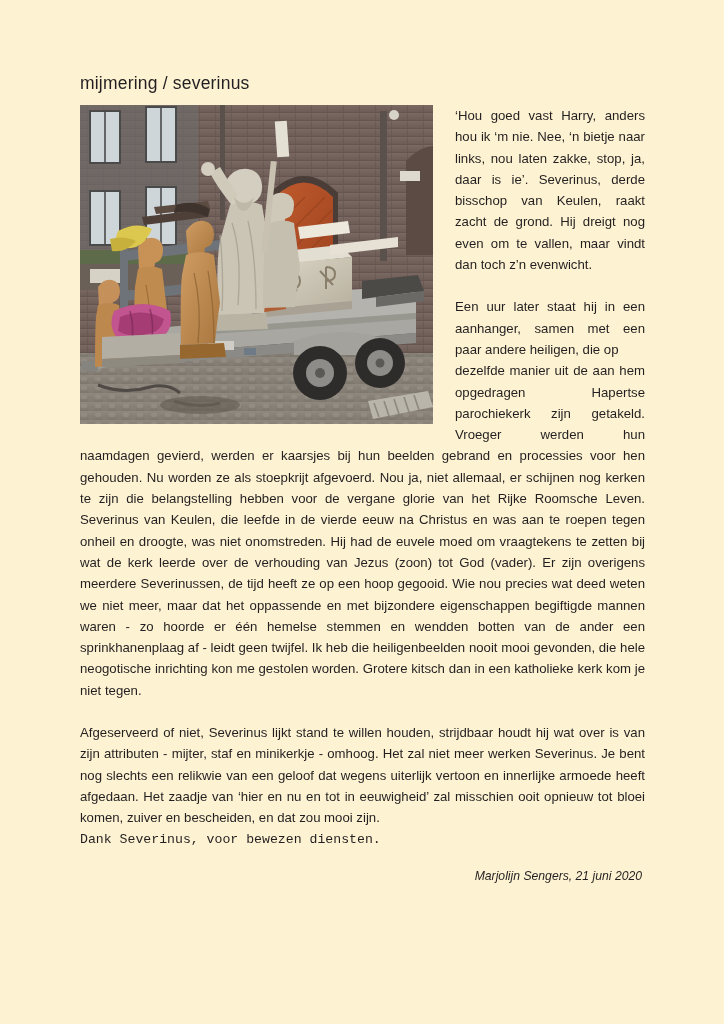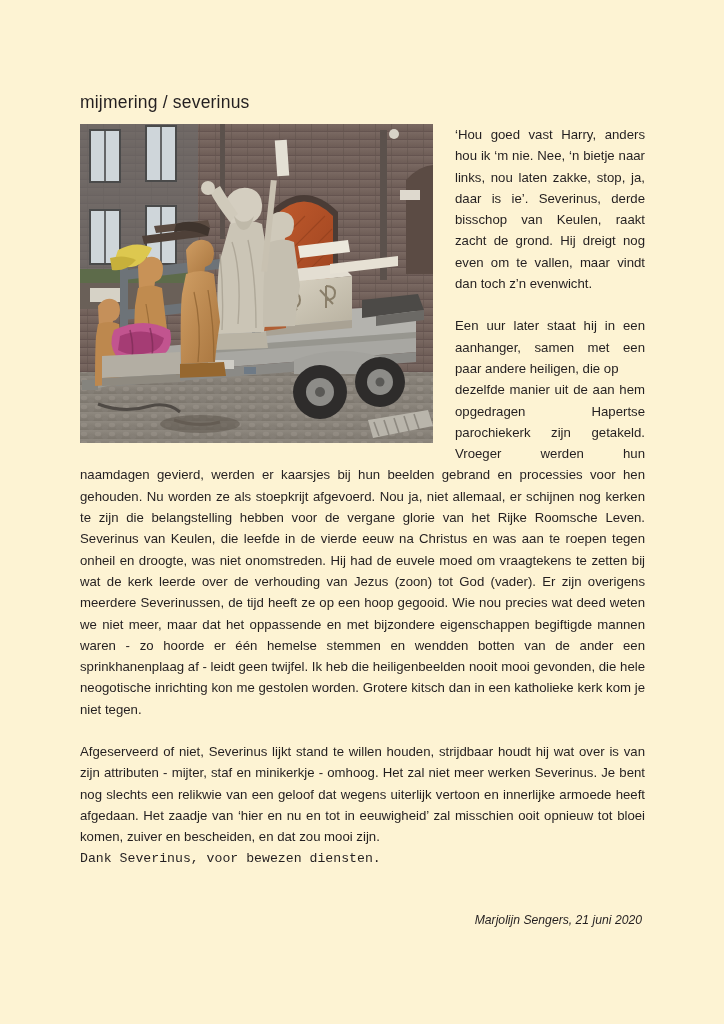--- a/index.html
+++ b/index.html
@@ -21,21 +21,21 @@
     position: absolute;
     left: 0;
     top: 0;
     width: 724px;
     height: 1024px;
   }
 
   .content {
     position: absolute;
     left: 80px;
-    top: 92px;
+    top: 73px;
     width: 565px;
   }
 
   .page-title {
     font-size: 17.5px;
     font-weight: 400;
     letter-spacing: 0.2px;
     color: #231f20;
     margin: 0 0 11px 0;
     line-height: 1.2;
@@ -74,21 +74,21 @@
   .intro-col {
     text-align: justify;
   }
 
   .signature {
     clear: both;
     text-align: right;
     font-style: italic;
     font-size: 12.2px;
     color: #231f20;
-    margin-top: 44px;
+    margin-top: 19px;
     padding-right: 3px;
   }
 </style>
 </head>
 <body>
 
 <div class="page">
   <div class="content">
 
     <h1 class="page-title">mijmering / severinus</h1>

